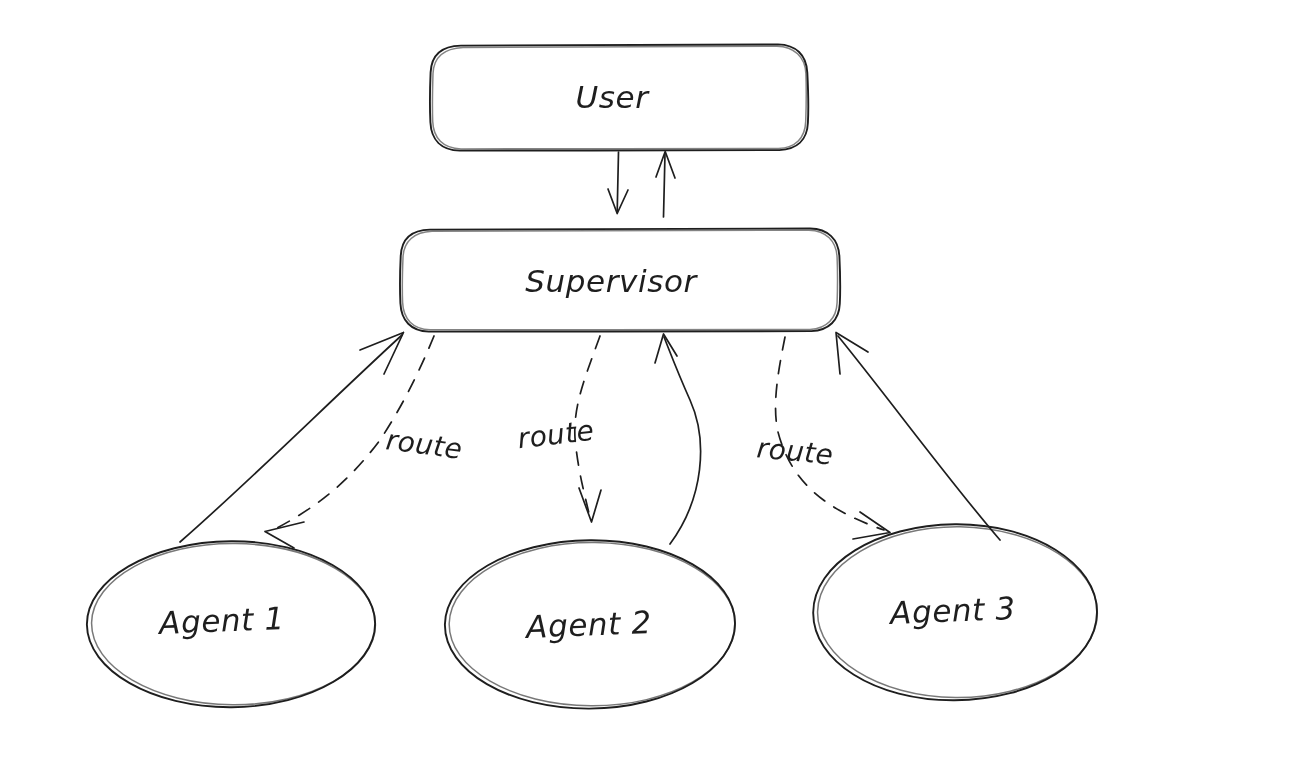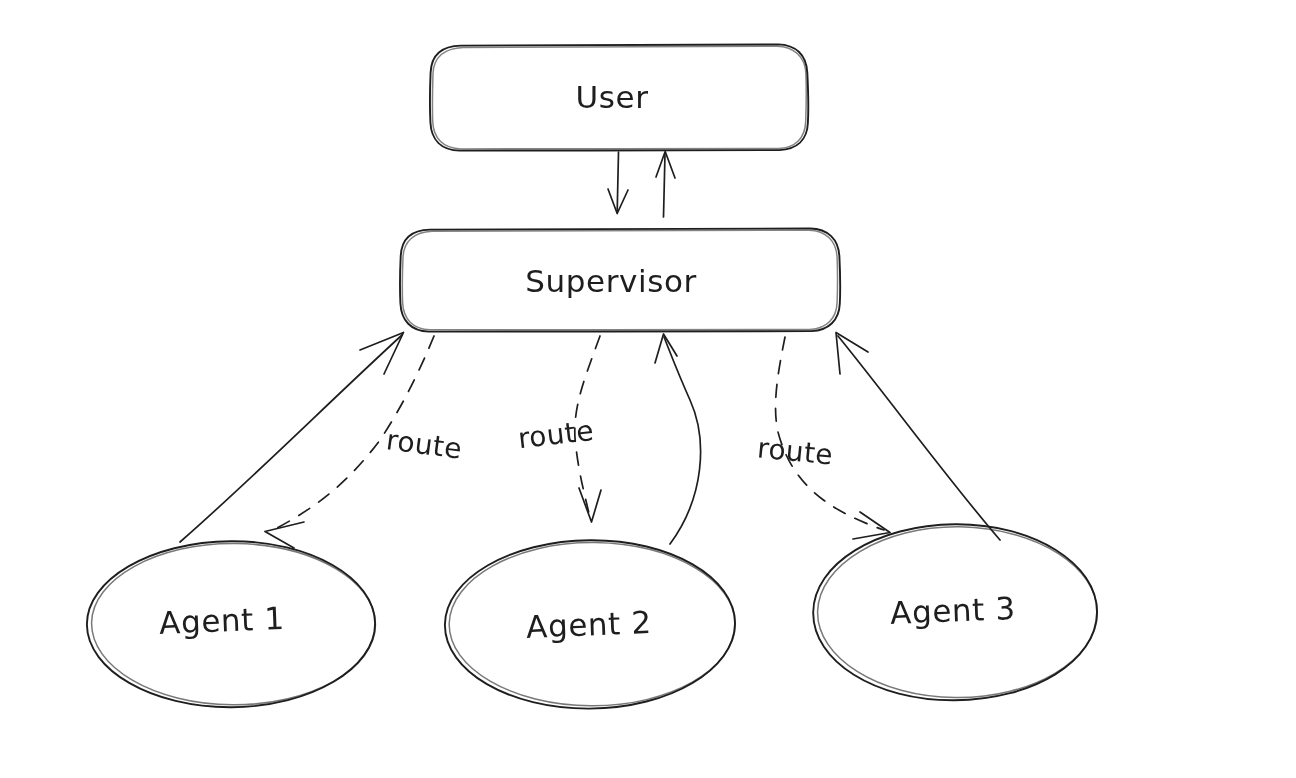--- a/index.html
+++ b/index.html
@@ -12,20 +12,21 @@
     width: 1296px;
     height: 778px;
     overflow: hidden;
     font-family: "DejaVu Sans", sans-serif;
   }
   #canvas-wrap {
     position: relative;
     width: 1296px;
     height: 664px;
     background: #e5e5e5;
+    font-style: italic;
   }
   svg#diagram {
     display: block;
     width: 1296px;
     height: 778px;
     background: #ffffff;
   }
   .sketch-stroke {
     fill: none;
     stroke: #1e1e1e;

